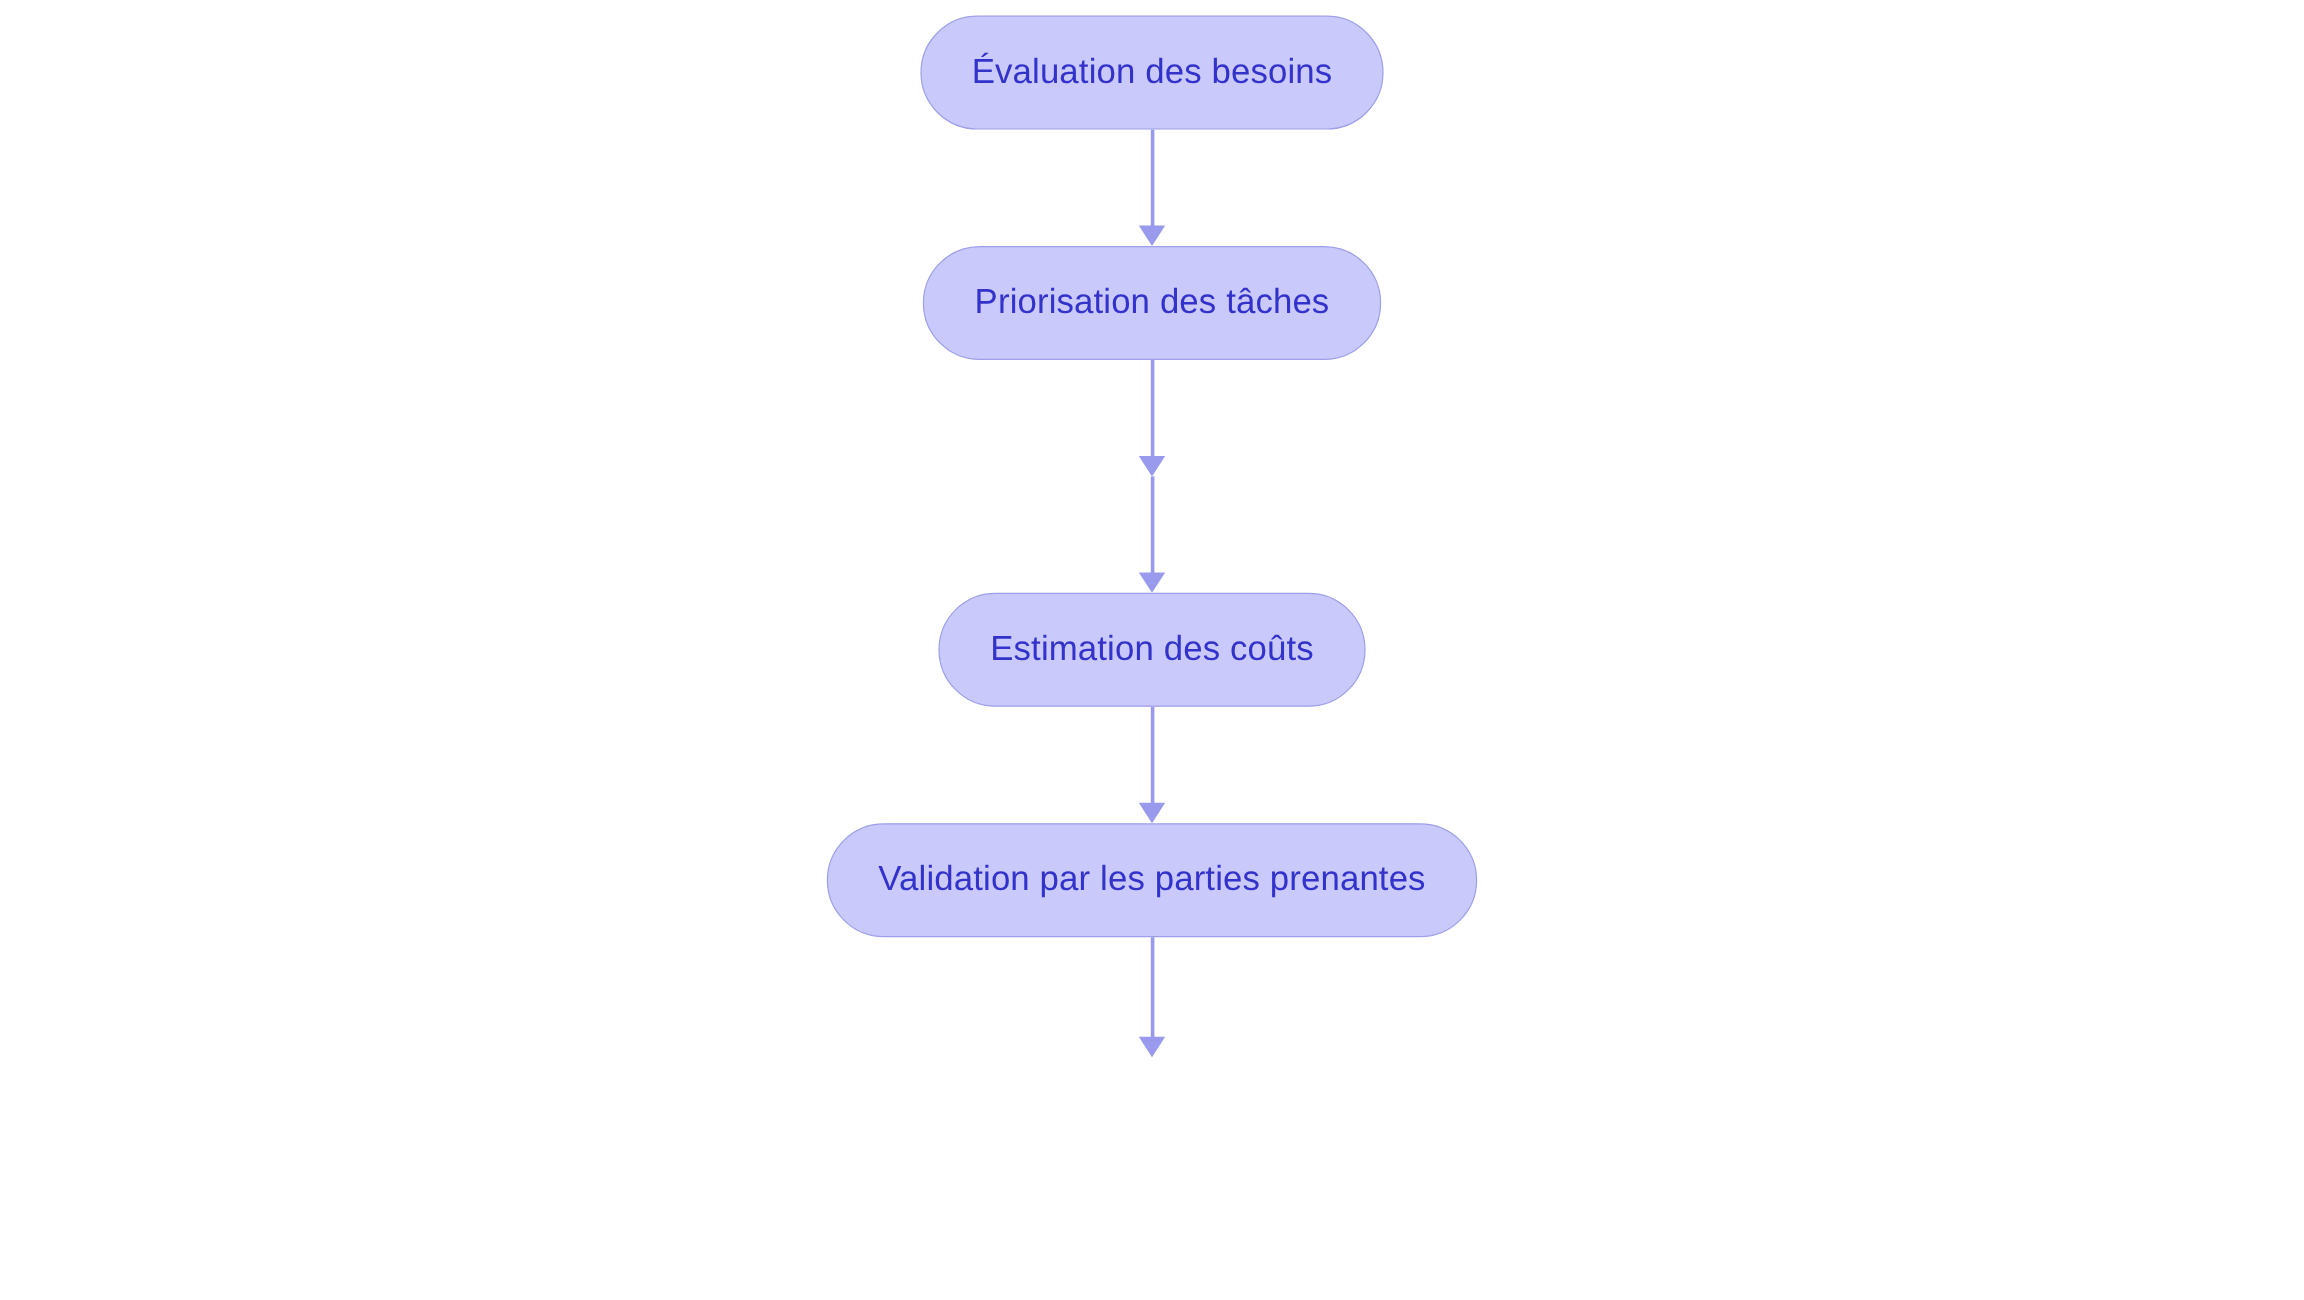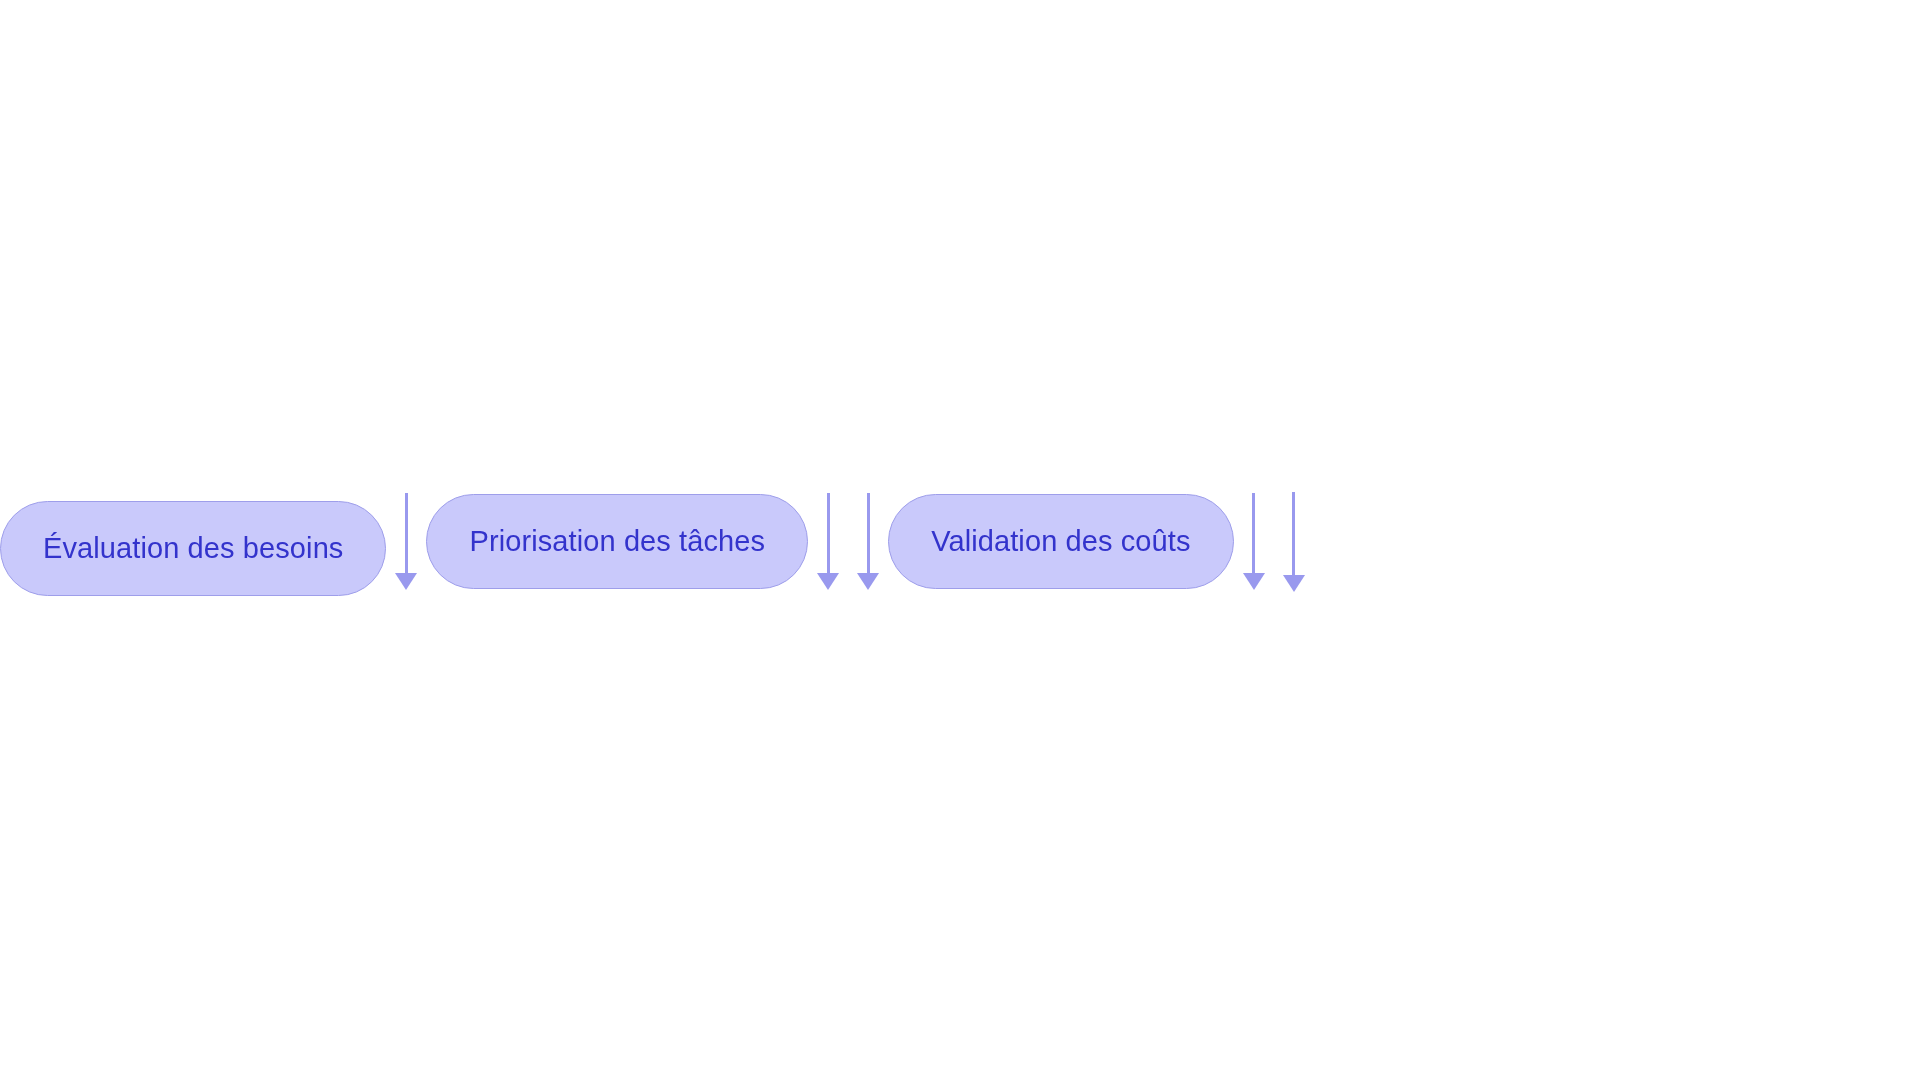--- a/index.html
+++ b/index.html
@@ -21,21 +21,21 @@
     background: #ffffff;
   }
 
   .flow-column {
     position: absolute;
     left: 0;
     top: 0;
     width: 1920px;
     height: 1083px;
     display: flex;
-    flex-direction: row;
+    flex-direction: column;
     align-items: center;
   }
 
   .node {
     position: relative;
     box-sizing: border-box;
     background: #c9c9fb;
     border: 1.6px solid #9e9eea;
     border-radius: 52px;
     height: 95px;
@@ -112,28 +112,31 @@
       <div class="connector-head"></div>
     </div>
 
 
     <div class="connector gap-3">
       <div class="connector-line"></div>
       <div class="connector-head"></div>
     </div>
 
     <div class="node node-4">
-      <span class="node-label">Validation des coûts</span>
+      <span class="node-label">Estimation des coûts</span>
     </div>
 
     <div class="connector gap-4">
       <div class="connector-line"></div>
       <div class="connector-head"></div>
     </div>
 
+    <div class="node node-5">
+      <span class="node-label">Validation par les parties prenantes</span>
+    </div>
 
     <div class="connector gap-5">
       <div class="connector-line"></div>
       <div class="connector-head"></div>
     </div>
 
 
   </div>
 </div>
 

